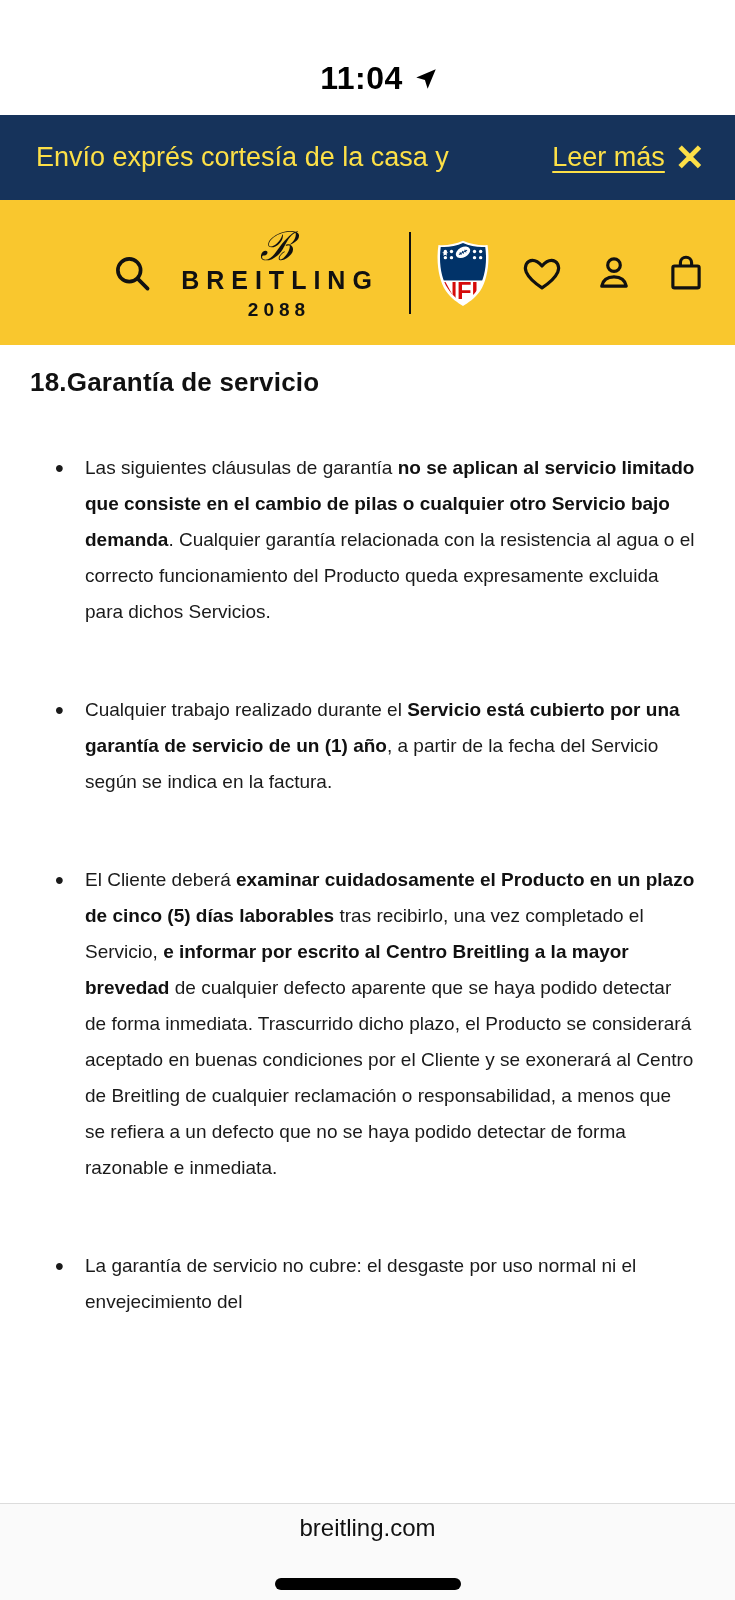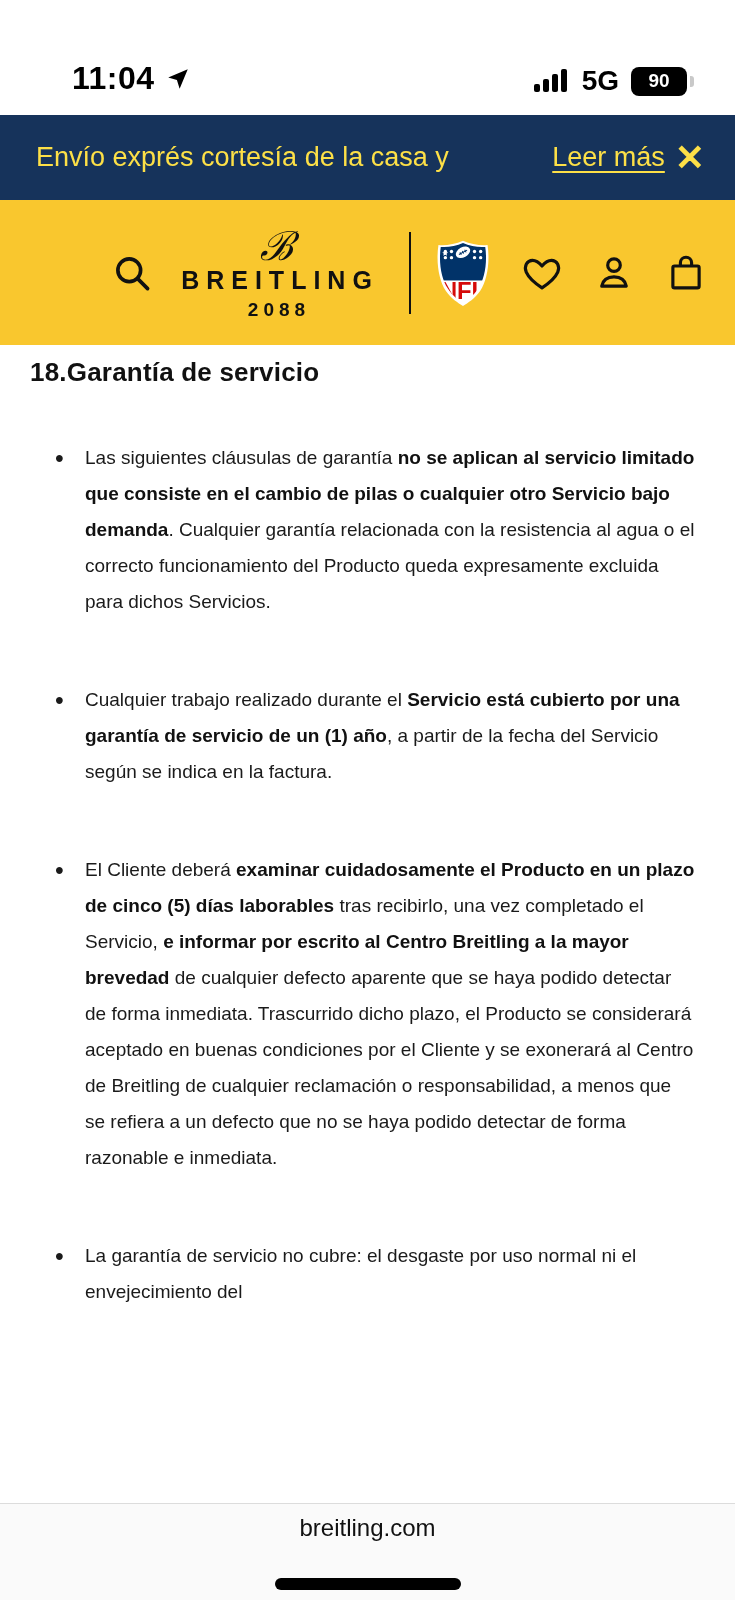--- a/index.html
+++ b/index.html
@@ -2,21 +2,21 @@
 <html><head>
 <meta charset="utf-8">
 <style>
   * { margin:0; padding:0; box-sizing:border-box; }
   html,body { width:735px; height:1600px; overflow:hidden; background:#fff;
               font-family:"Liberation Sans", sans-serif; }
   .screen { position:relative; width:735px; height:1600px; background:#fff; overflow:hidden; }
 
   
   .status-bar { height:115px; background:#fff; display:flex; align-items:flex-end;
-                justify-content:space-between; padding:0 48px 18px 72px; color:#000; }
+                justify-content:center; padding:0 48px 18px 72px; color:#000; }
   .sb-left { display:flex; align-items:center; gap:10px; }
   .sb-time { font-size:32px; font-weight:bold; letter-spacing:.5px; }
   .sb-right { display:flex; align-items:center; gap:12px; }
   .sb-net { font-size:28px; font-weight:bold; }
   .battery { position:relative; width:56px; height:29px; background:#000; border-radius:8px;
              display:flex; align-items:center; justify-content:center; }
   .battery span { color:#fff; font-size:19px; font-weight:bold; }
   .battery::after { content:""; position:absolute; right:-7px; top:9px; width:4px; height:11px;
                     background:#c9c9c9; border-radius:0 3px 3px 0; }
 
@@ -33,21 +33,21 @@
   .hamburger span { display:block; height:5px; background:#111; border-radius:1px; }
   .logo-block { flex:1; display:flex; flex-direction:column; align-items:center; color:#111;
                 line-height:1; margin:0 6px; cursor:pointer; }
   .logo-emblem { font-family:"DejaVu Serif", serif; font-style:italic; font-size:40px; margin-bottom:2px; }
   .logo-name { font-size:25px; font-weight:bold; letter-spacing:7px; text-indent:7px; margin-bottom:7px; }
   .logo-year { font-size:19px; font-weight:bold; letter-spacing:5px; text-indent:5px; }
   .hdr-divider { width:2px; height:82px; background:#111; margin:0 22px 0 10px; }
   .right-icons { display:flex; align-items:center; gap:30px; }
 
   
-  .content { padding:12px 30px 0 30px; color:#111; }
+  .content { padding:22px 30px 0 30px; color:#111; }
   .section-heading { font-size:26px; font-weight:bold; letter-spacing:.2px; }
   .bullet-list { list-style:none; margin-top:52px; padding-left:25px; }
   .bullet-list li { position:relative; padding-left:30px; margin-bottom:62px;
                     font-size:19px; line-height:36px; max-width:640px; color:#1a1a1a; }
   .bullet-list li::before { content:"•"; position:absolute; left:0; top:0; font-size:25px; }
   .bullet-list strong { font-weight:bold; color:#111; }
 
   
   .bottom-bar { position:absolute; left:0; bottom:0; width:735px; height:97px;
                 background:rgba(250,250,250,.96); border-top:1px solid #dcdcdc; }
@@ -63,34 +63,20 @@
 
 <div class="screen">
 
   <div class="status-bar">
     <div class="sb-left">
       <span class="sb-time">11:04</span>
       <span>
         <svg width="26" height="26" viewBox="0 0 24 24">
             <path d="M21 3 L3 10.5 L11 13 L13.5 21 Z" fill="#000"></path>
           </svg>
-      </span>
-    </div>
-    <div class="sb-right">
-      <span>
-        <svg width="36" height="26" viewBox="0 0 36 26">
-          <rect x="0" y="16" width="6" height="8" rx="2" fill="#000"></rect>
-          <rect x="9" y="11" width="6" height="13" rx="2" fill="#000"></rect>
-          <rect x="18" y="6" width="6" height="18" rx="2" fill="#000"></rect>
-          <rect x="27" y="1" width="6" height="23" rx="2" fill="#000"></rect>
-        </svg>
-      </span>
-      <span class="sb-net">5G</span>
-      <span class="battery">
-        <span>90</span>
       </span>
     </div>
   </div>
 
   <div class="promo-banner" style="background: rgb(22, 51, 91); color: #fde047;">
     <span class="promo-msg">Envío exprés cortesía de la casa y</span>
     <span class="promo-link">Leer más</span>
     <span class="promo-close">✕</span>
   </div>
 

